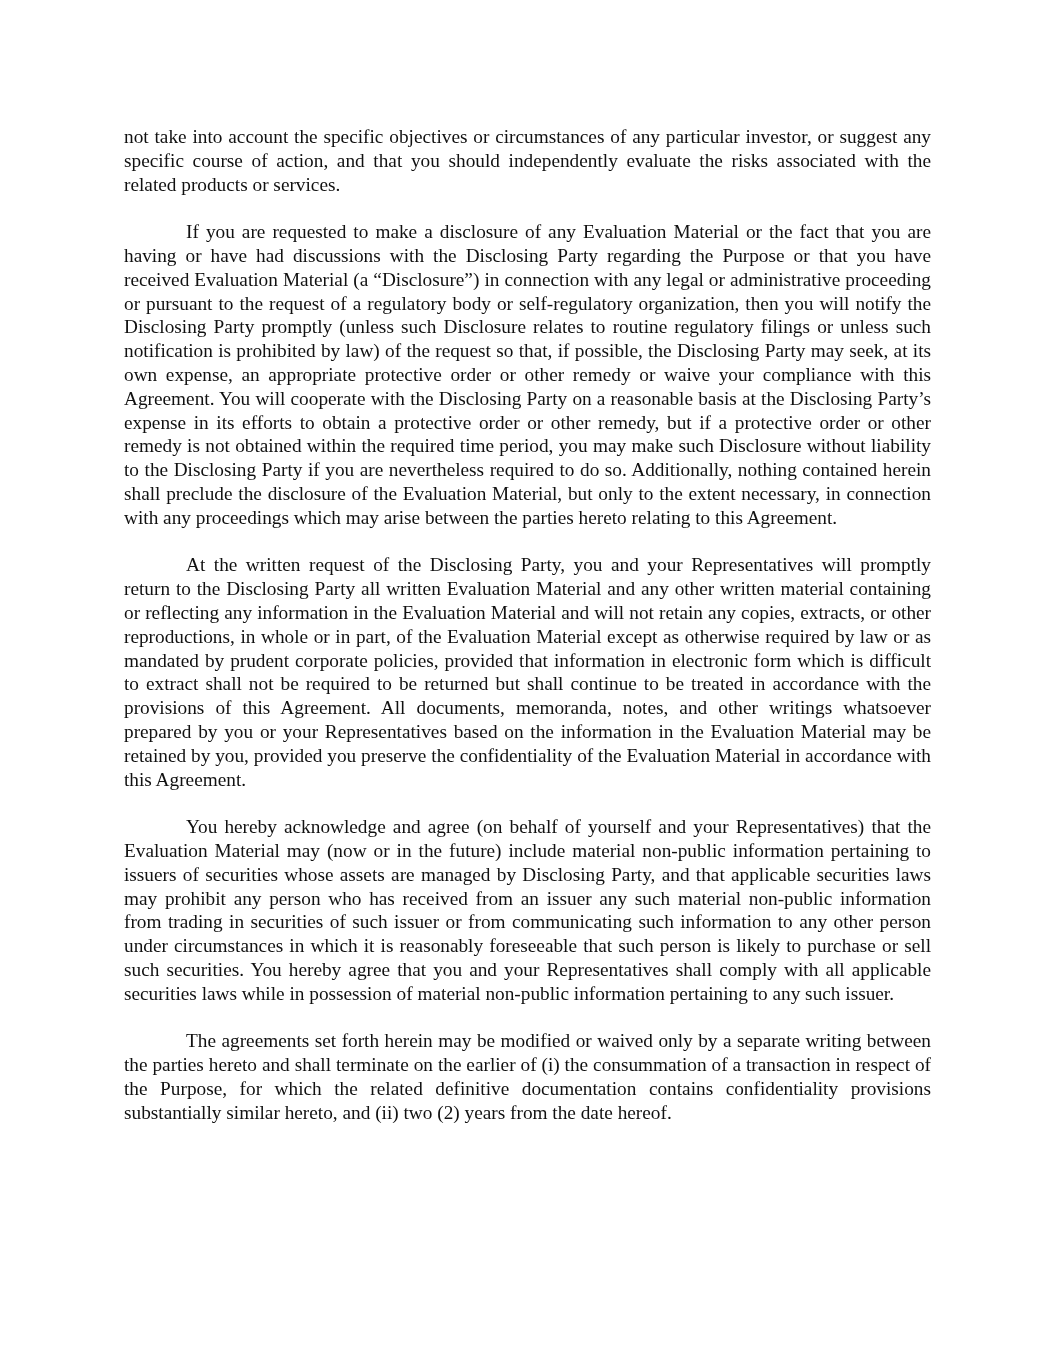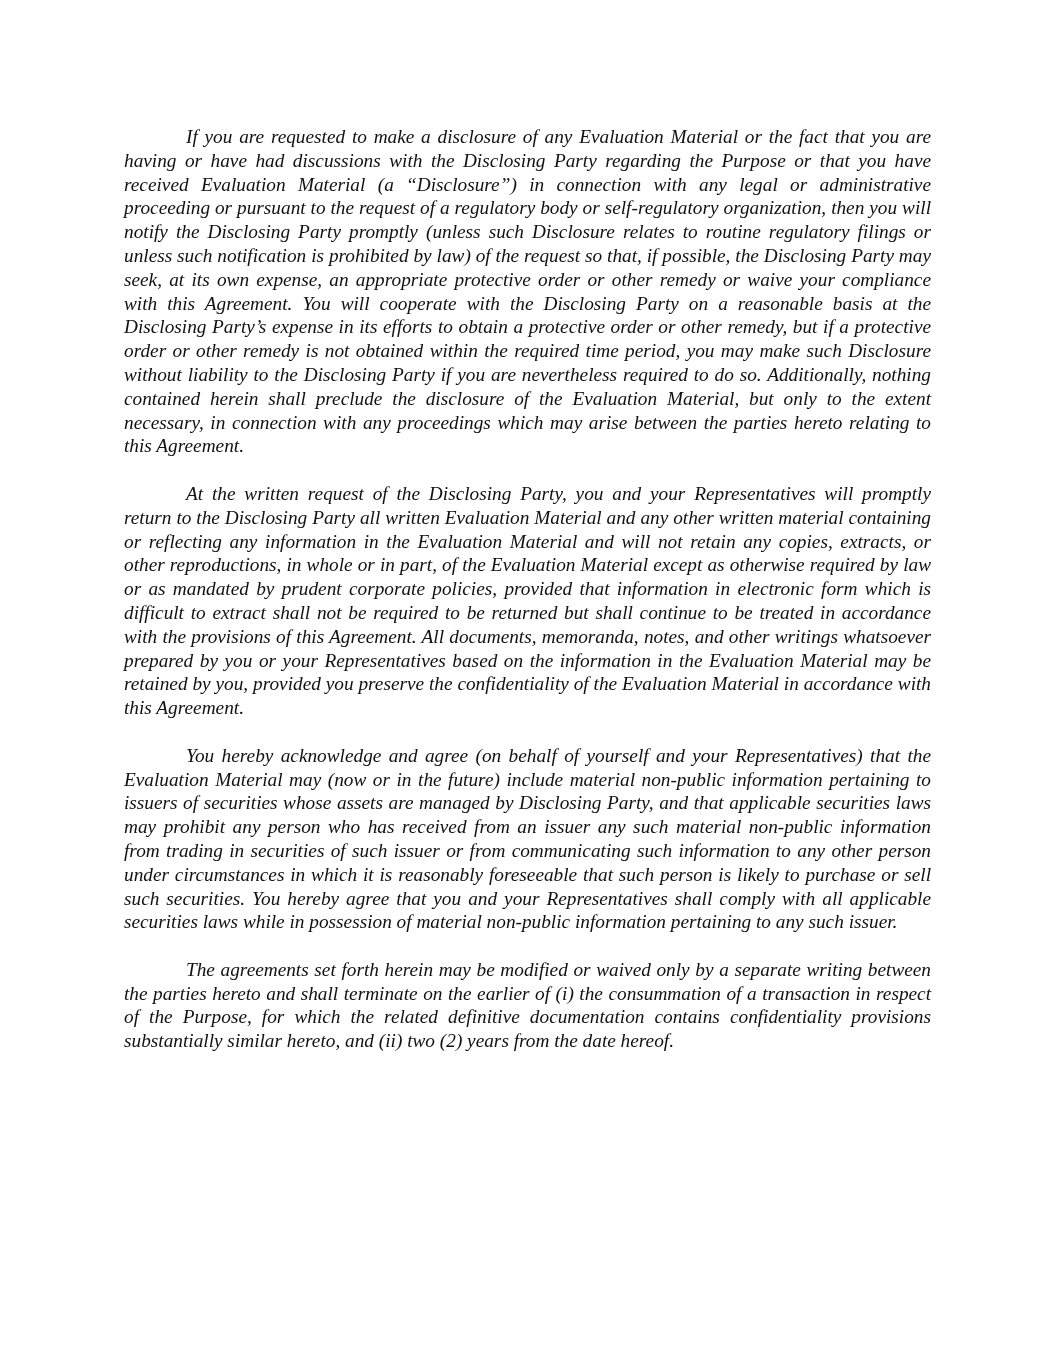--- a/index.html
+++ b/index.html
@@ -12,23 +12,24 @@
     font-family: "Liberation Serif", "DejaVu Serif", serif;
     font-size: 19.3px;
     line-height: 23.8px;
     color: #111111;
   }
   .para {
     margin: 0 0 23.8px 0;
     text-align: justify;
     text-align-last: left;
   }
-  .para.indent { text-indent: 62px; font-style: italic; }
+  .para.indent { text-indent: 62px; }
 </style>
 </head>
 <body>
 
 <div class="page">
+  <p class="para">not take into account the specific objectives or circumstances of any particular investor, or suggest any specific course of action, and that you should independently evaluate the risks associated with the related products or services.</p>
   <p class="para indent">If you are requested to make a disclosure of any Evaluation Material or the fact that you are having or have had discussions with the Disclosing Party regarding the Purpose or that you have received Evaluation Material (a “Disclosure”) in connection with any legal or administrative proceeding or pursuant to the request of a regulatory body or self-regulatory organization, then you will notify the Disclosing Party promptly (unless such Disclosure relates to routine regulatory filings or unless such notification is prohibited by law) of the request so that, if possible, the Disclosing Party may seek, at its own expense, an appropriate protective order or other remedy or waive your compliance with this Agreement.  You will cooperate with the Disclosing Party on a reasonable basis at the Disclosing Party’s expense in its efforts to obtain a protective order or other remedy, but if a protective order or other remedy is not obtained within the required time period, you may make such Disclosure without liability to the Disclosing Party if you are nevertheless required to do so.  Additionally, nothing contained herein shall preclude the disclosure of the Evaluation Material, but only to the extent necessary, in connection with any proceedings which may arise between the parties hereto relating to this Agreement.</p>
   <p class="para indent">At the written request of the Disclosing Party, you and your Representatives will promptly return to the Disclosing Party all written Evaluation Material and any other written material containing or reflecting any information in the Evaluation Material and will not retain any copies, extracts, or other reproductions, in whole or in part, of the Evaluation Material except as otherwise required by law or as mandated by prudent corporate policies, provided that information in electronic form which is difficult to extract shall not be required to be returned but shall continue to be treated in accordance with the provisions of this Agreement.  All documents, memoranda, notes, and other writings whatsoever prepared by you or your Representatives based on the information in the Evaluation Material may be retained by you, provided you preserve the confidentiality of the Evaluation Material in accordance with this Agreement.</p>
   <p class="para indent">You hereby acknowledge and agree (on behalf of yourself and your Representatives) that the Evaluation Material may (now or in the future) include material non-public information pertaining to issuers of securities whose assets are managed by Disclosing Party, and that applicable securities laws may prohibit any person who has received from an issuer any such material non-public information from trading in securities of such issuer or from communicating such information to any other person under circumstances in which it is reasonably foreseeable that such person is likely to purchase or sell such securities.  You hereby agree that you and your Representatives shall comply with all applicable securities laws while in possession of material non-public information pertaining to any such issuer.</p>
   <p class="para indent">The agreements set forth herein may be modified or waived only by a separate writing between the parties hereto and shall terminate on the earlier of (i) the consummation of a transaction in respect of the Purpose, for which the related definitive documentation contains confidentiality provisions substantially similar hereto, and (ii) two (2) years from the date hereof.</p>
 </div>
 
 </body></html>

